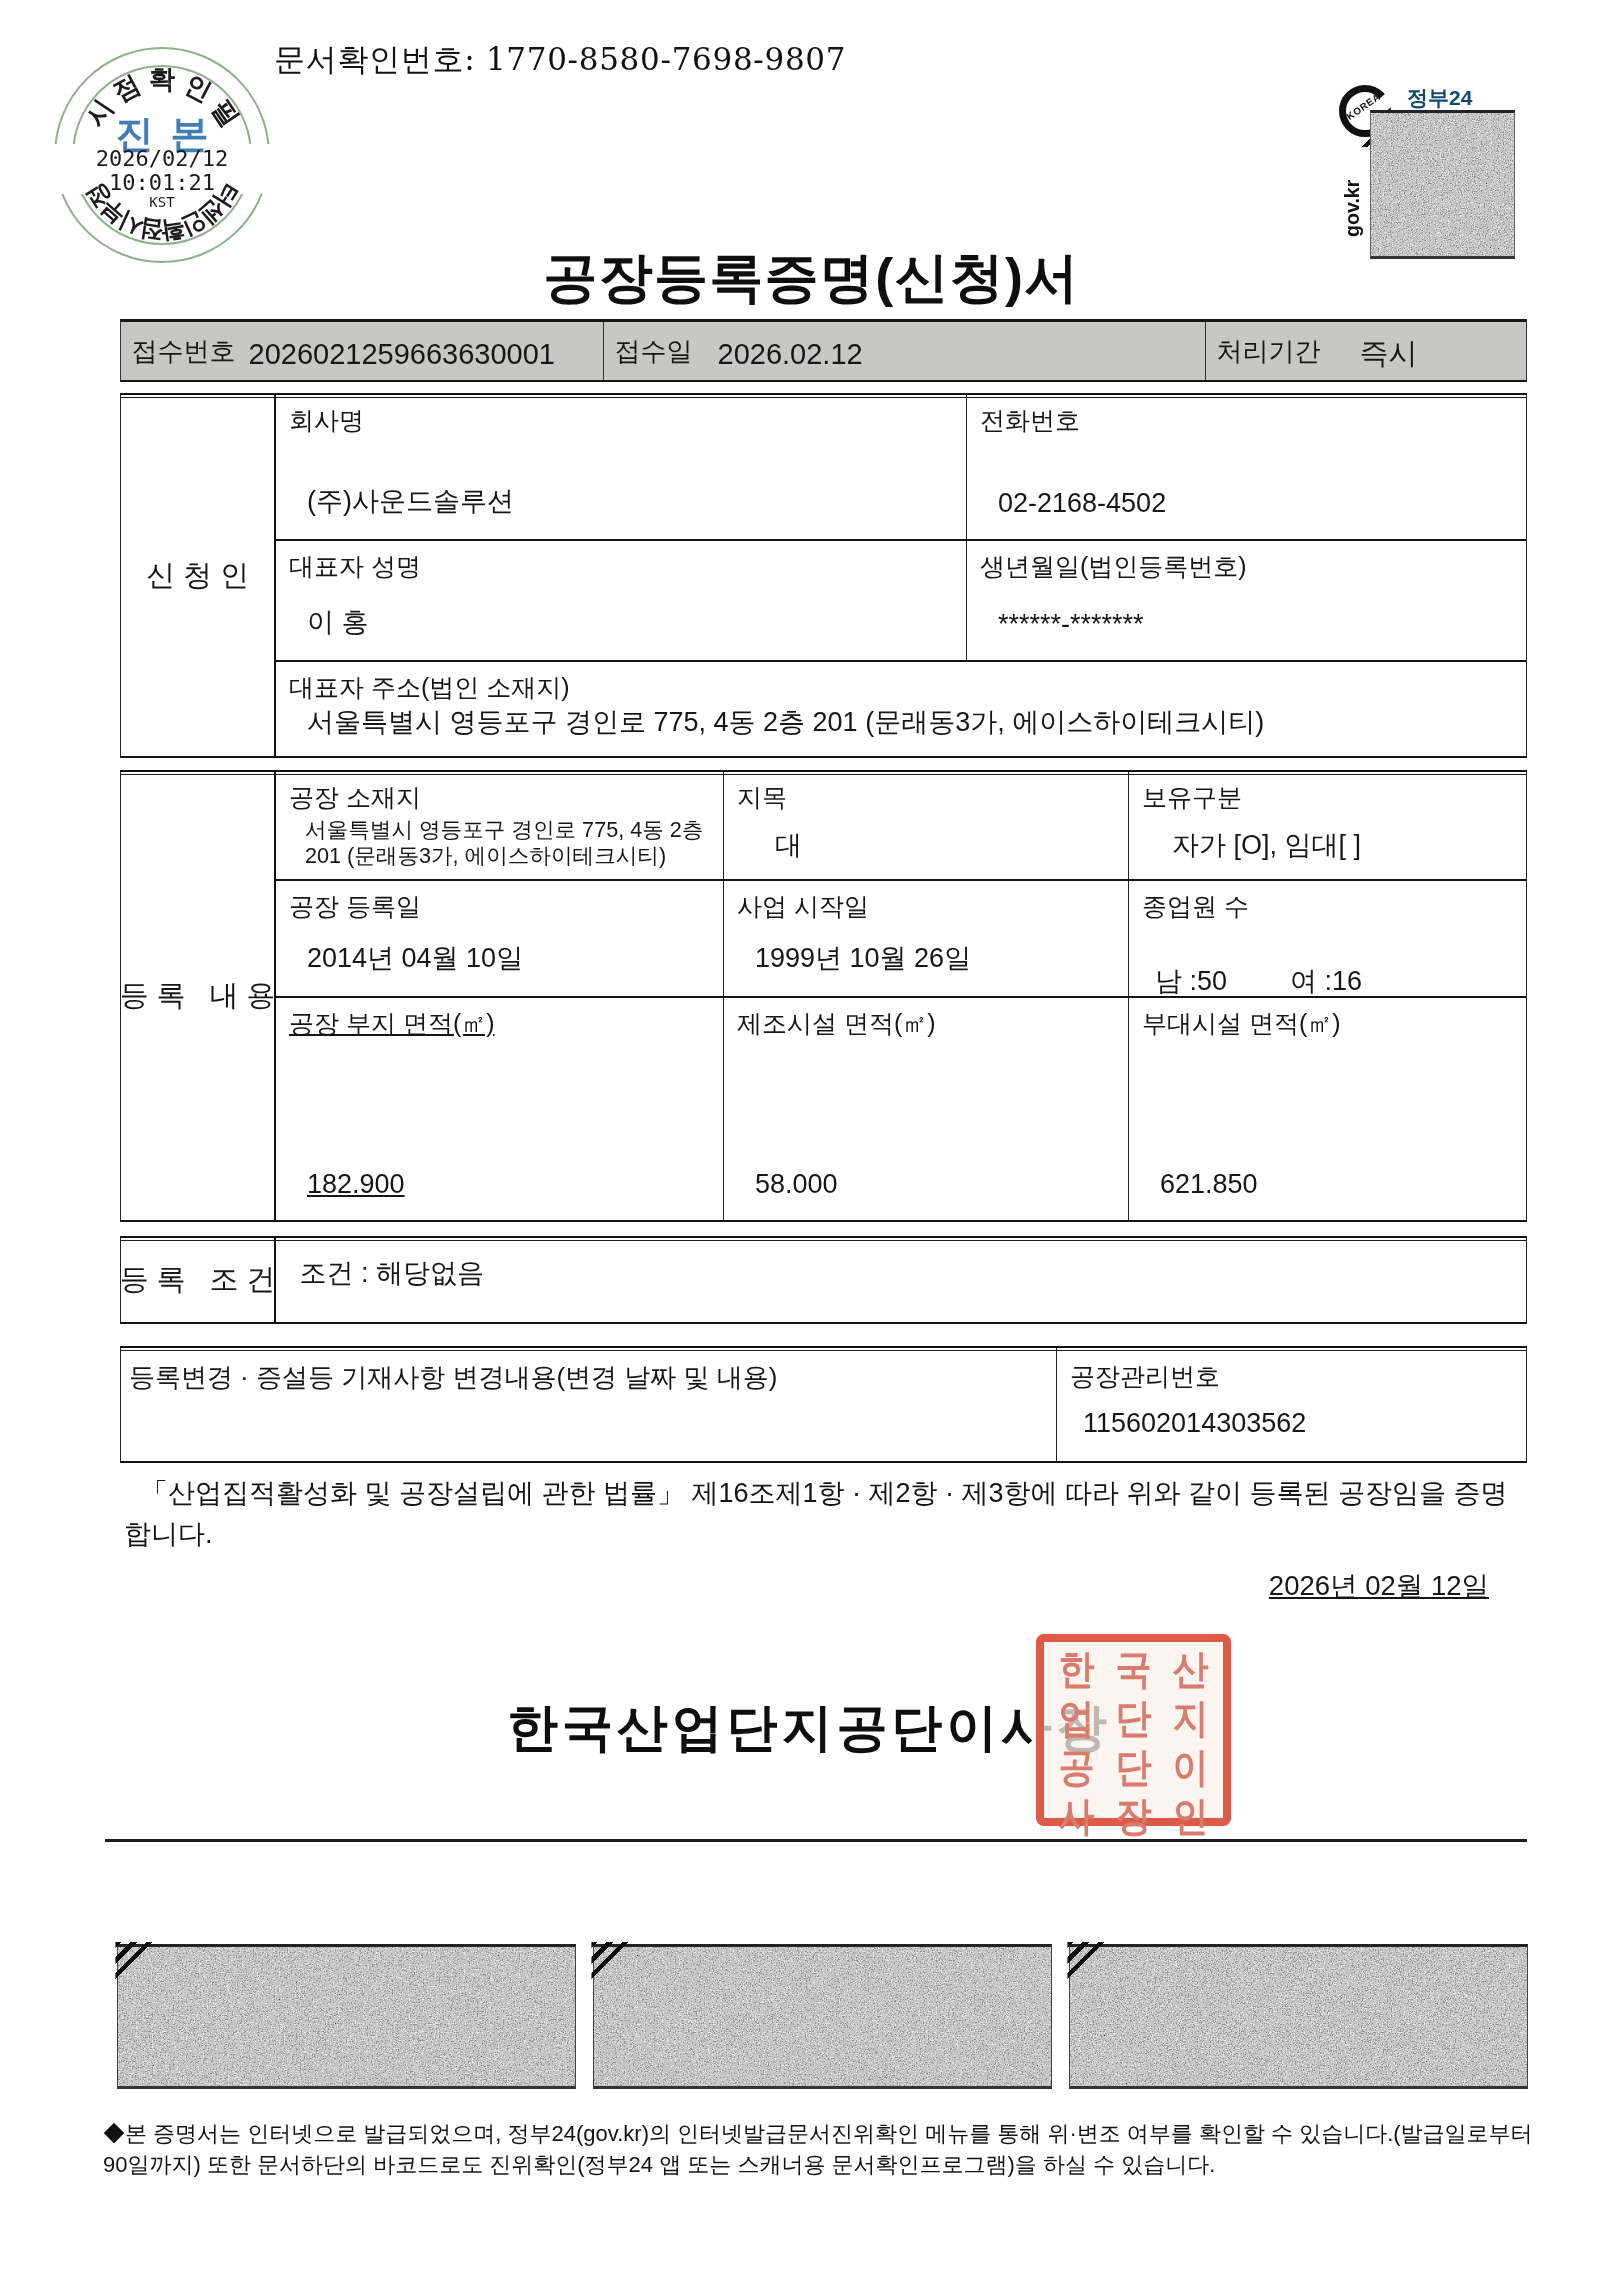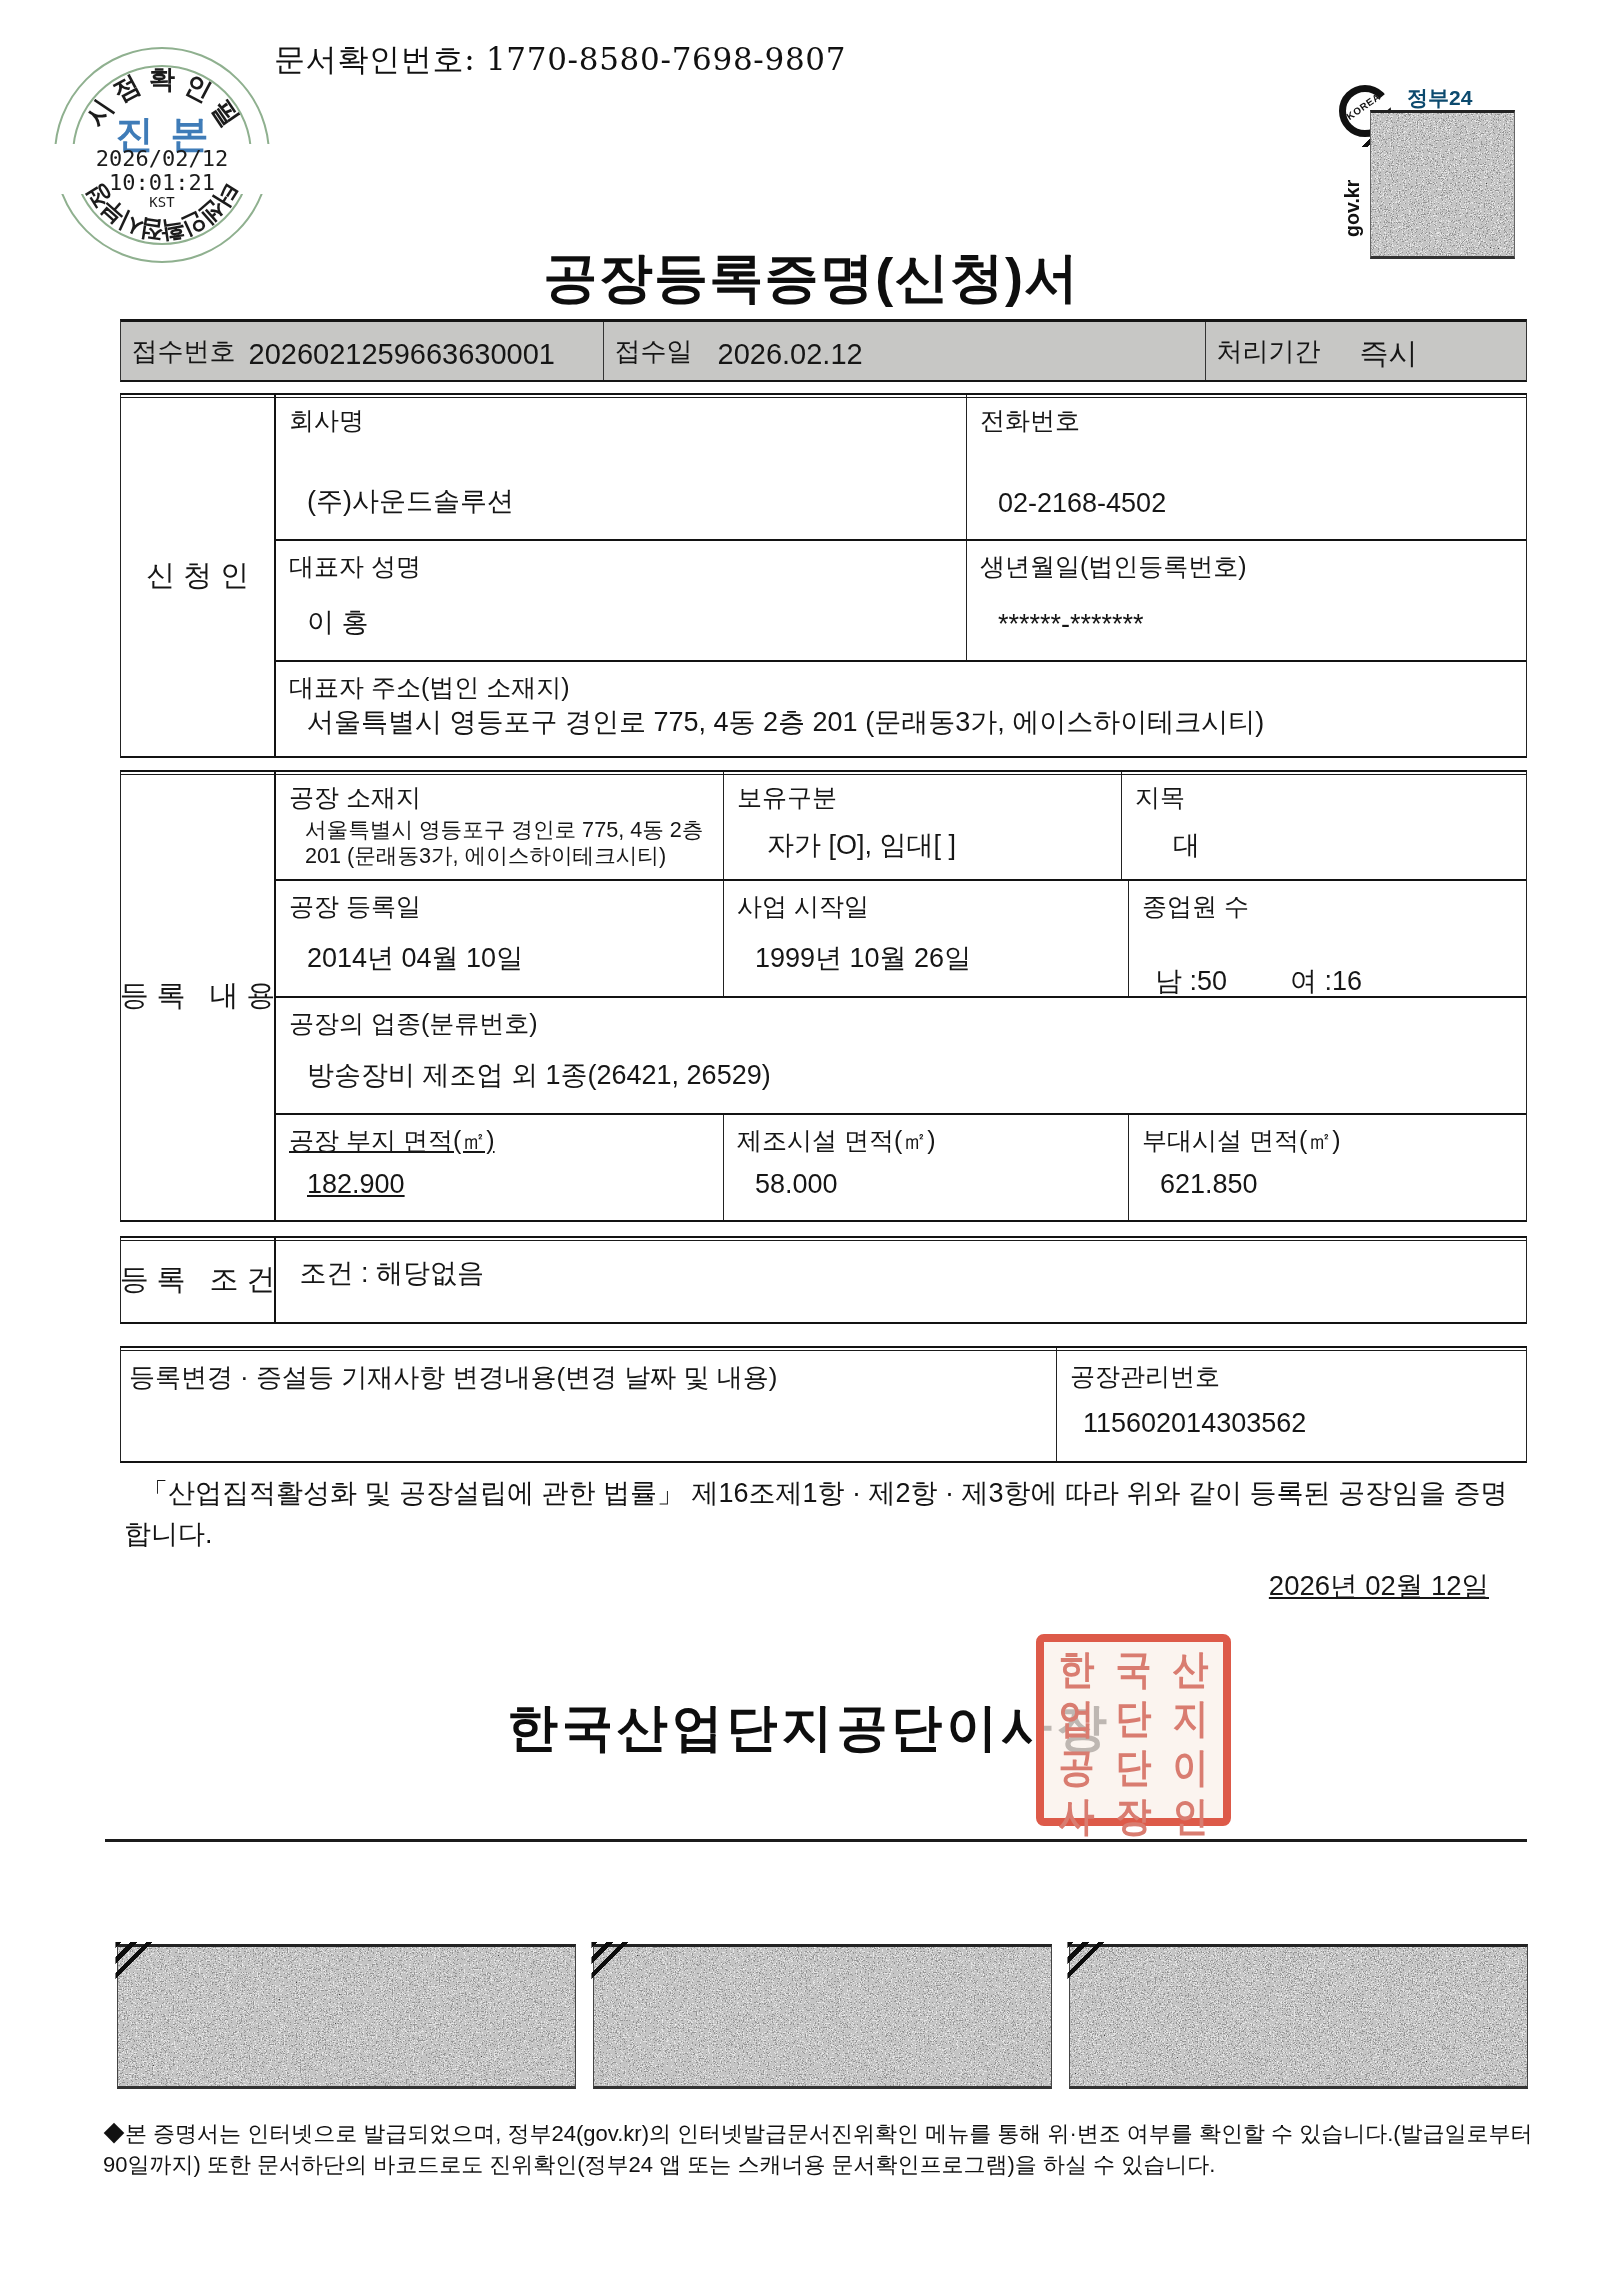--- a/index.html
+++ b/index.html
@@ -202,47 +202,41 @@
   </div>
 
   <div class="sec" style="top:770px; height:452px;">
     <div class="side-label">등록 내용</div>
     <div class="sec-content">
       <div class="row" style="height:107px;">
         <div class="cell" style="width:447px;">
           <div class="cell-label">공장 소재지</div>
           <div class="cell-value small">서울특별시 영등포구 경인로 775, 4동 2층 201 (문래동3가, 에이스하이테크시티)</div>
         </div>
-        <div class="cell" style="flex:1;">
-          <div class="cell-label">보유구분</div>
-          <div class="cell-value" style="padding-left:43px; margin-bottom:15.7px;">자가 [O], 임대[  ]</div>
-        </div>
         <div class="cell" style="width:405px;">
           <div class="cell-label">지목</div>
           <div class="cell-value" style="padding-left:51px; margin-bottom:15.7px;">대</div>
+        </div>
+        <div class="cell" style="flex:1;">
+          <div class="cell-label">보유구분</div>
+          <div class="cell-value" style="padding-left:43px; margin-bottom:15.7px;">자가 [O], 임대[  ]</div>
         </div>
       </div>
       <div class="row" style="height:117px;">
         <div class="cell" style="width:447px;">
           <div class="cell-label">공장 등록일</div>
           <div class="cell-value">2014년 04월 10일</div>
         </div>
         <div class="cell" style="width:405px;">
           <div class="cell-label">사업 시작일</div>
           <div class="cell-value">1999년 10월 26일</div>
         </div>
         <div class="cell" style="flex:1;gap:40px;">
           <div class="cell-label">종업원 수</div>
           <div class="cell-value" style="padding-left:26px;"><span>남 :50</span><span style="display:inline-block;width:63px;"></span><span>여 :16</span></div>
-        </div>
-      </div>
-      <div class="row" style="height:117px;">
-        <div class="cell" style="flex:1;">
-          <div class="cell-label">공장의 업종(분류번호)</div>
-          <div class="cell-value">방송장비 제조업 외 1종(26421, 26529)</div>
         </div>
       </div>
       <div class="row" style="flex:1;">
         <div class="cell" style="width:447px;text-decoration:underline;">
           <div class="cell-label">공장 부지 면적(㎡)</div>
           <div class="cell-value">182.900</div>
         </div>
         <div class="cell" style="width:405px;">
           <div class="cell-label">제조시설 면적(㎡)</div>
           <div class="cell-value">58.000</div>

